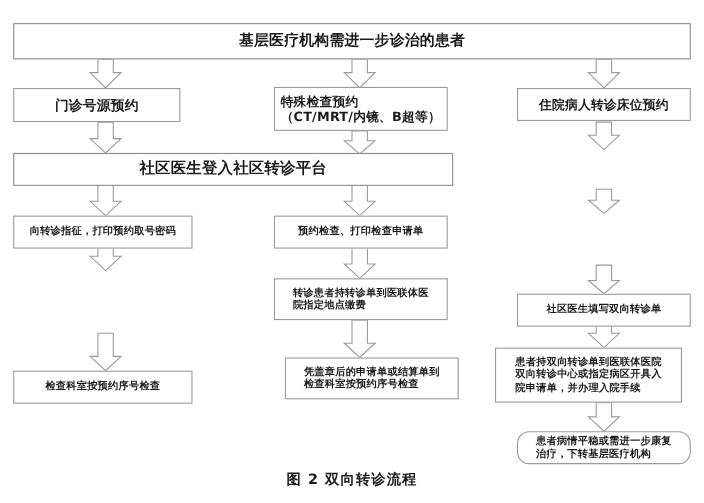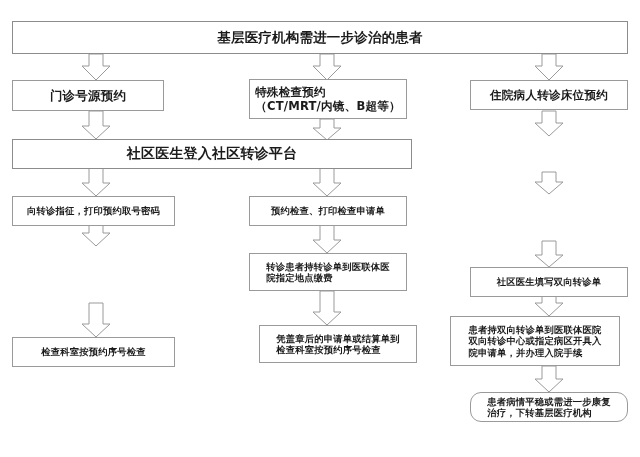--- a/index.html
+++ b/index.html
@@ -131,14 +131,15 @@
 
   <div class="node n-body" style="left:470px; top:267px; width:158px; height:22px;">社区医生填写双向转诊单</div>
 
   <div class="node n-body" style="left:450px; top:316px; width:170px; height:50px;">患者持双向转诊单到医联体医院
 双向转诊中心或指定病区开具入
 院申请单，并办理入院手续</div>
 
   <div class="node n-body" style="left:470px; top:392px; width:158px; height:30px;border-radius:11px;">患者病情平稳或需进一步康复
 治疗，下转基层医疗机构</div>
 
+  <div class="caption" style="top:427px;">图 2  双向转诊流程</div>
 
 </div>
 
 </body></html>

